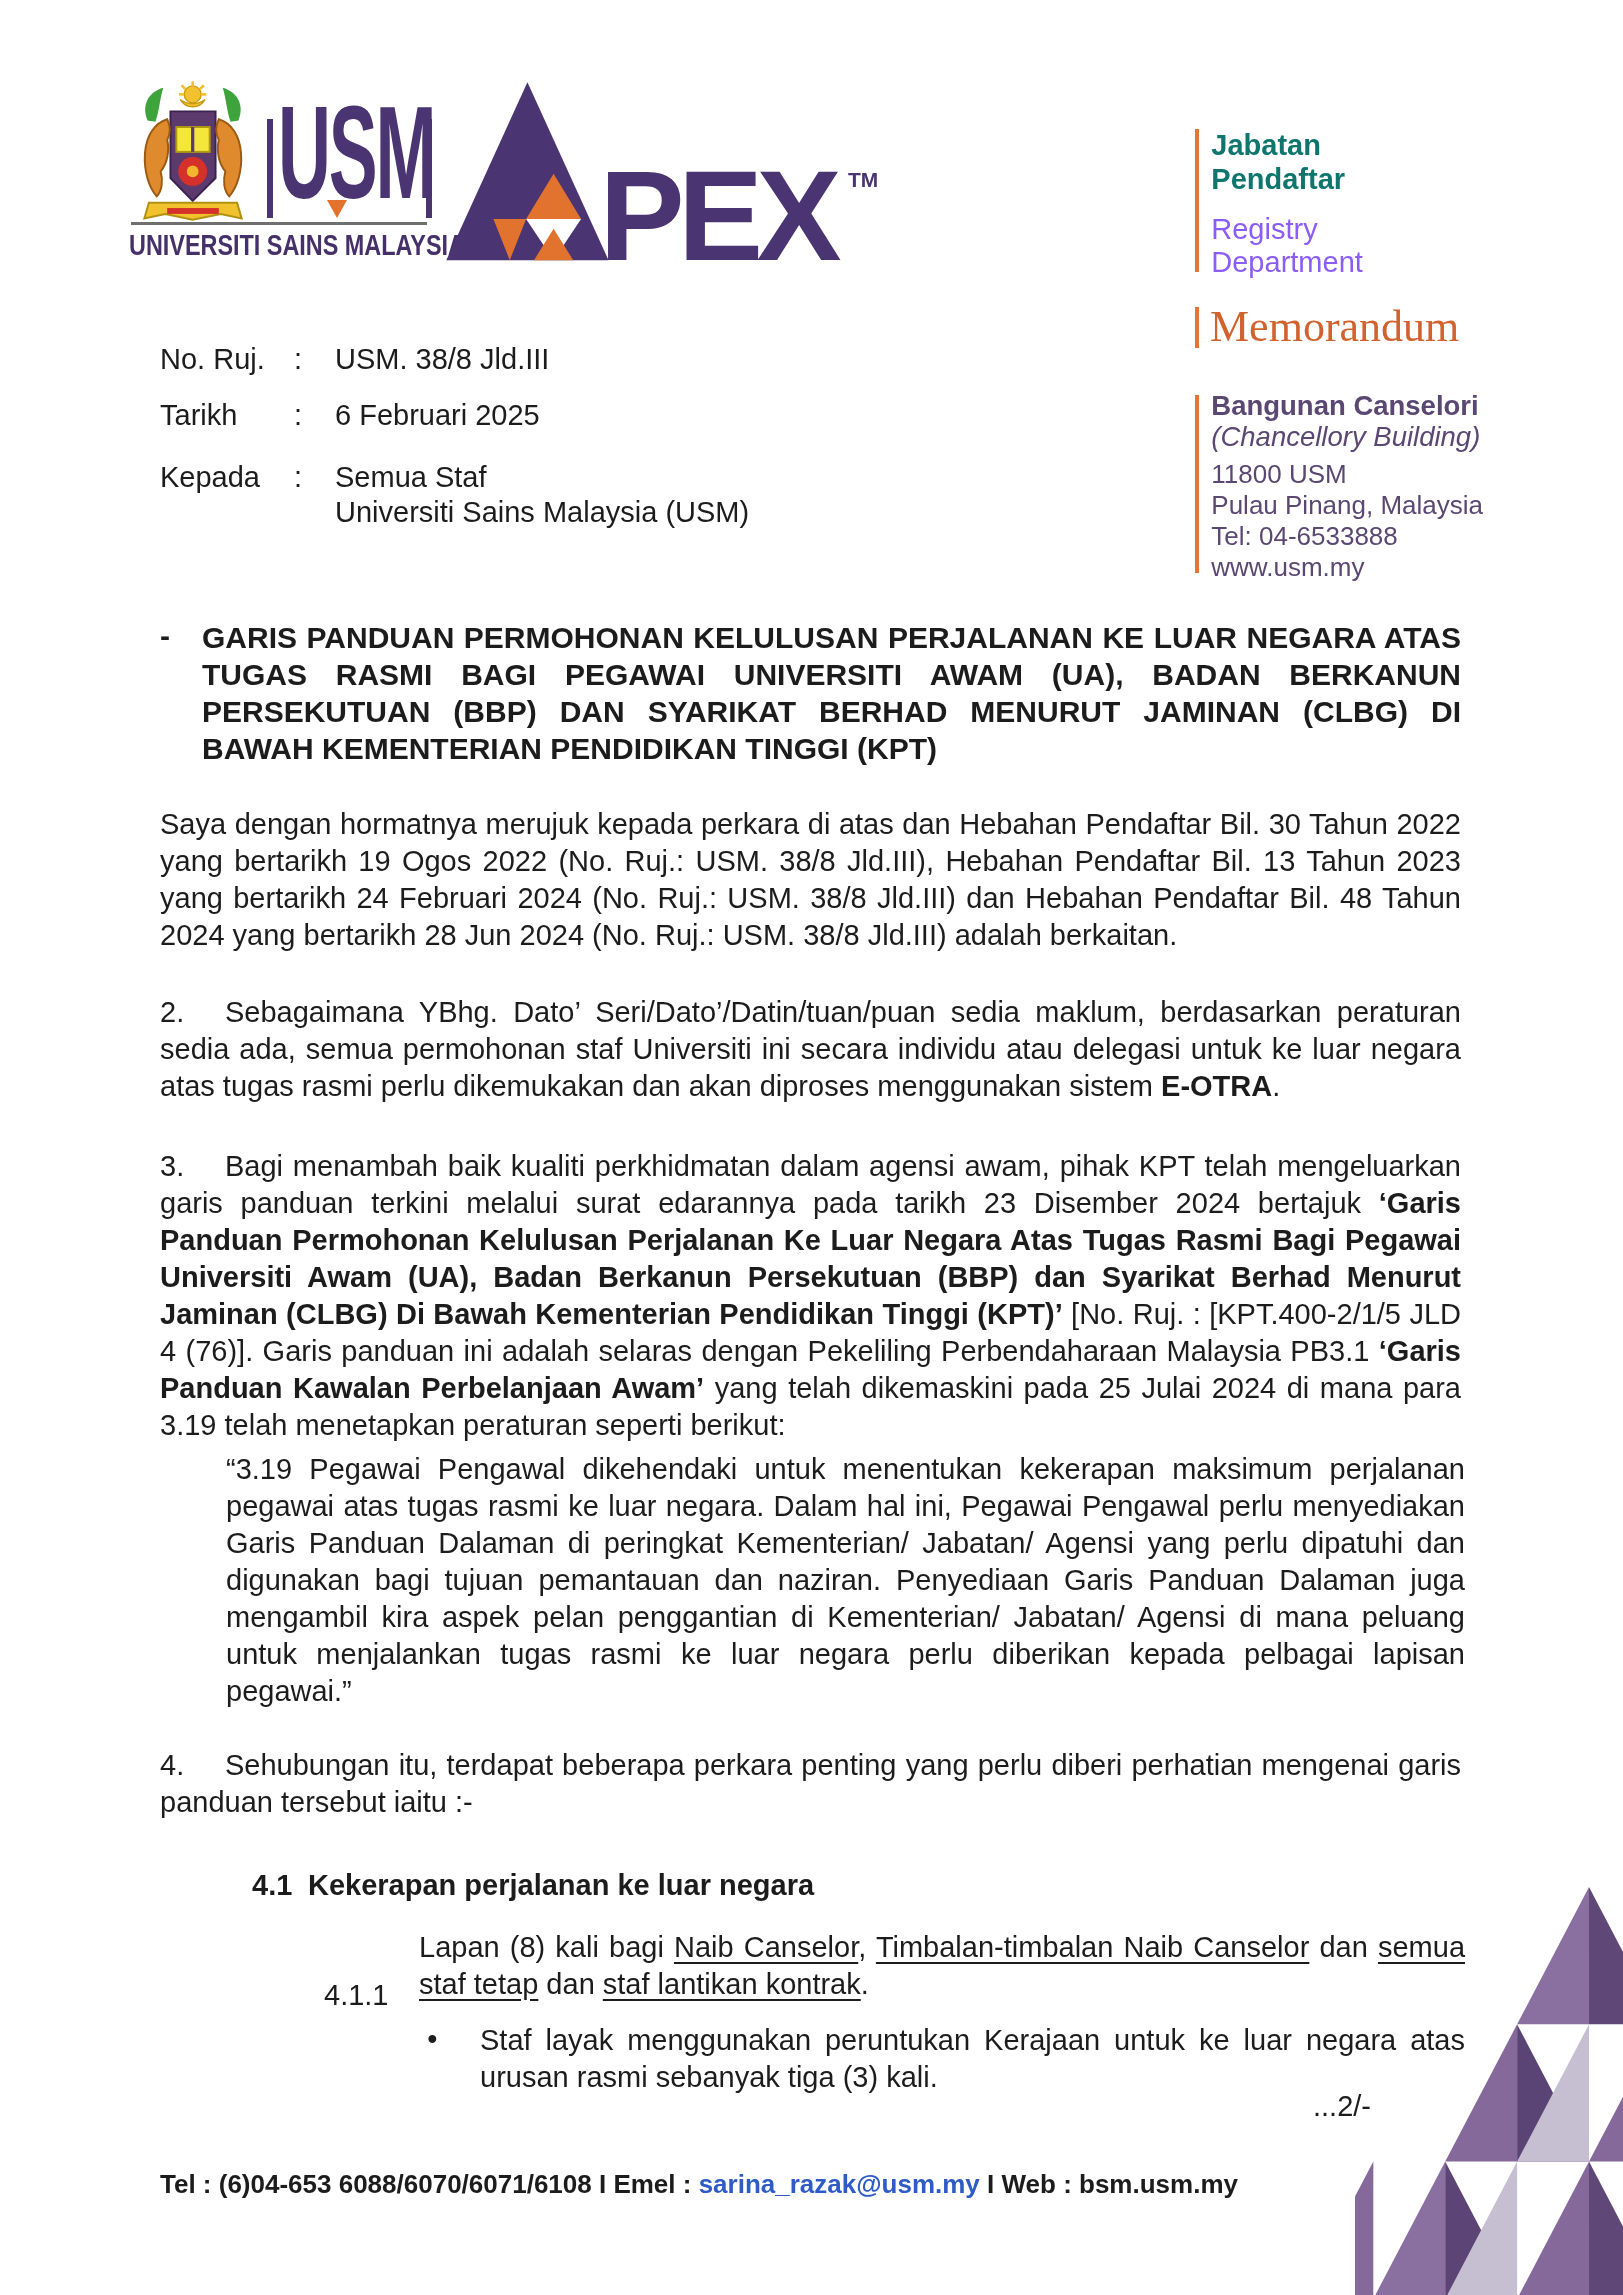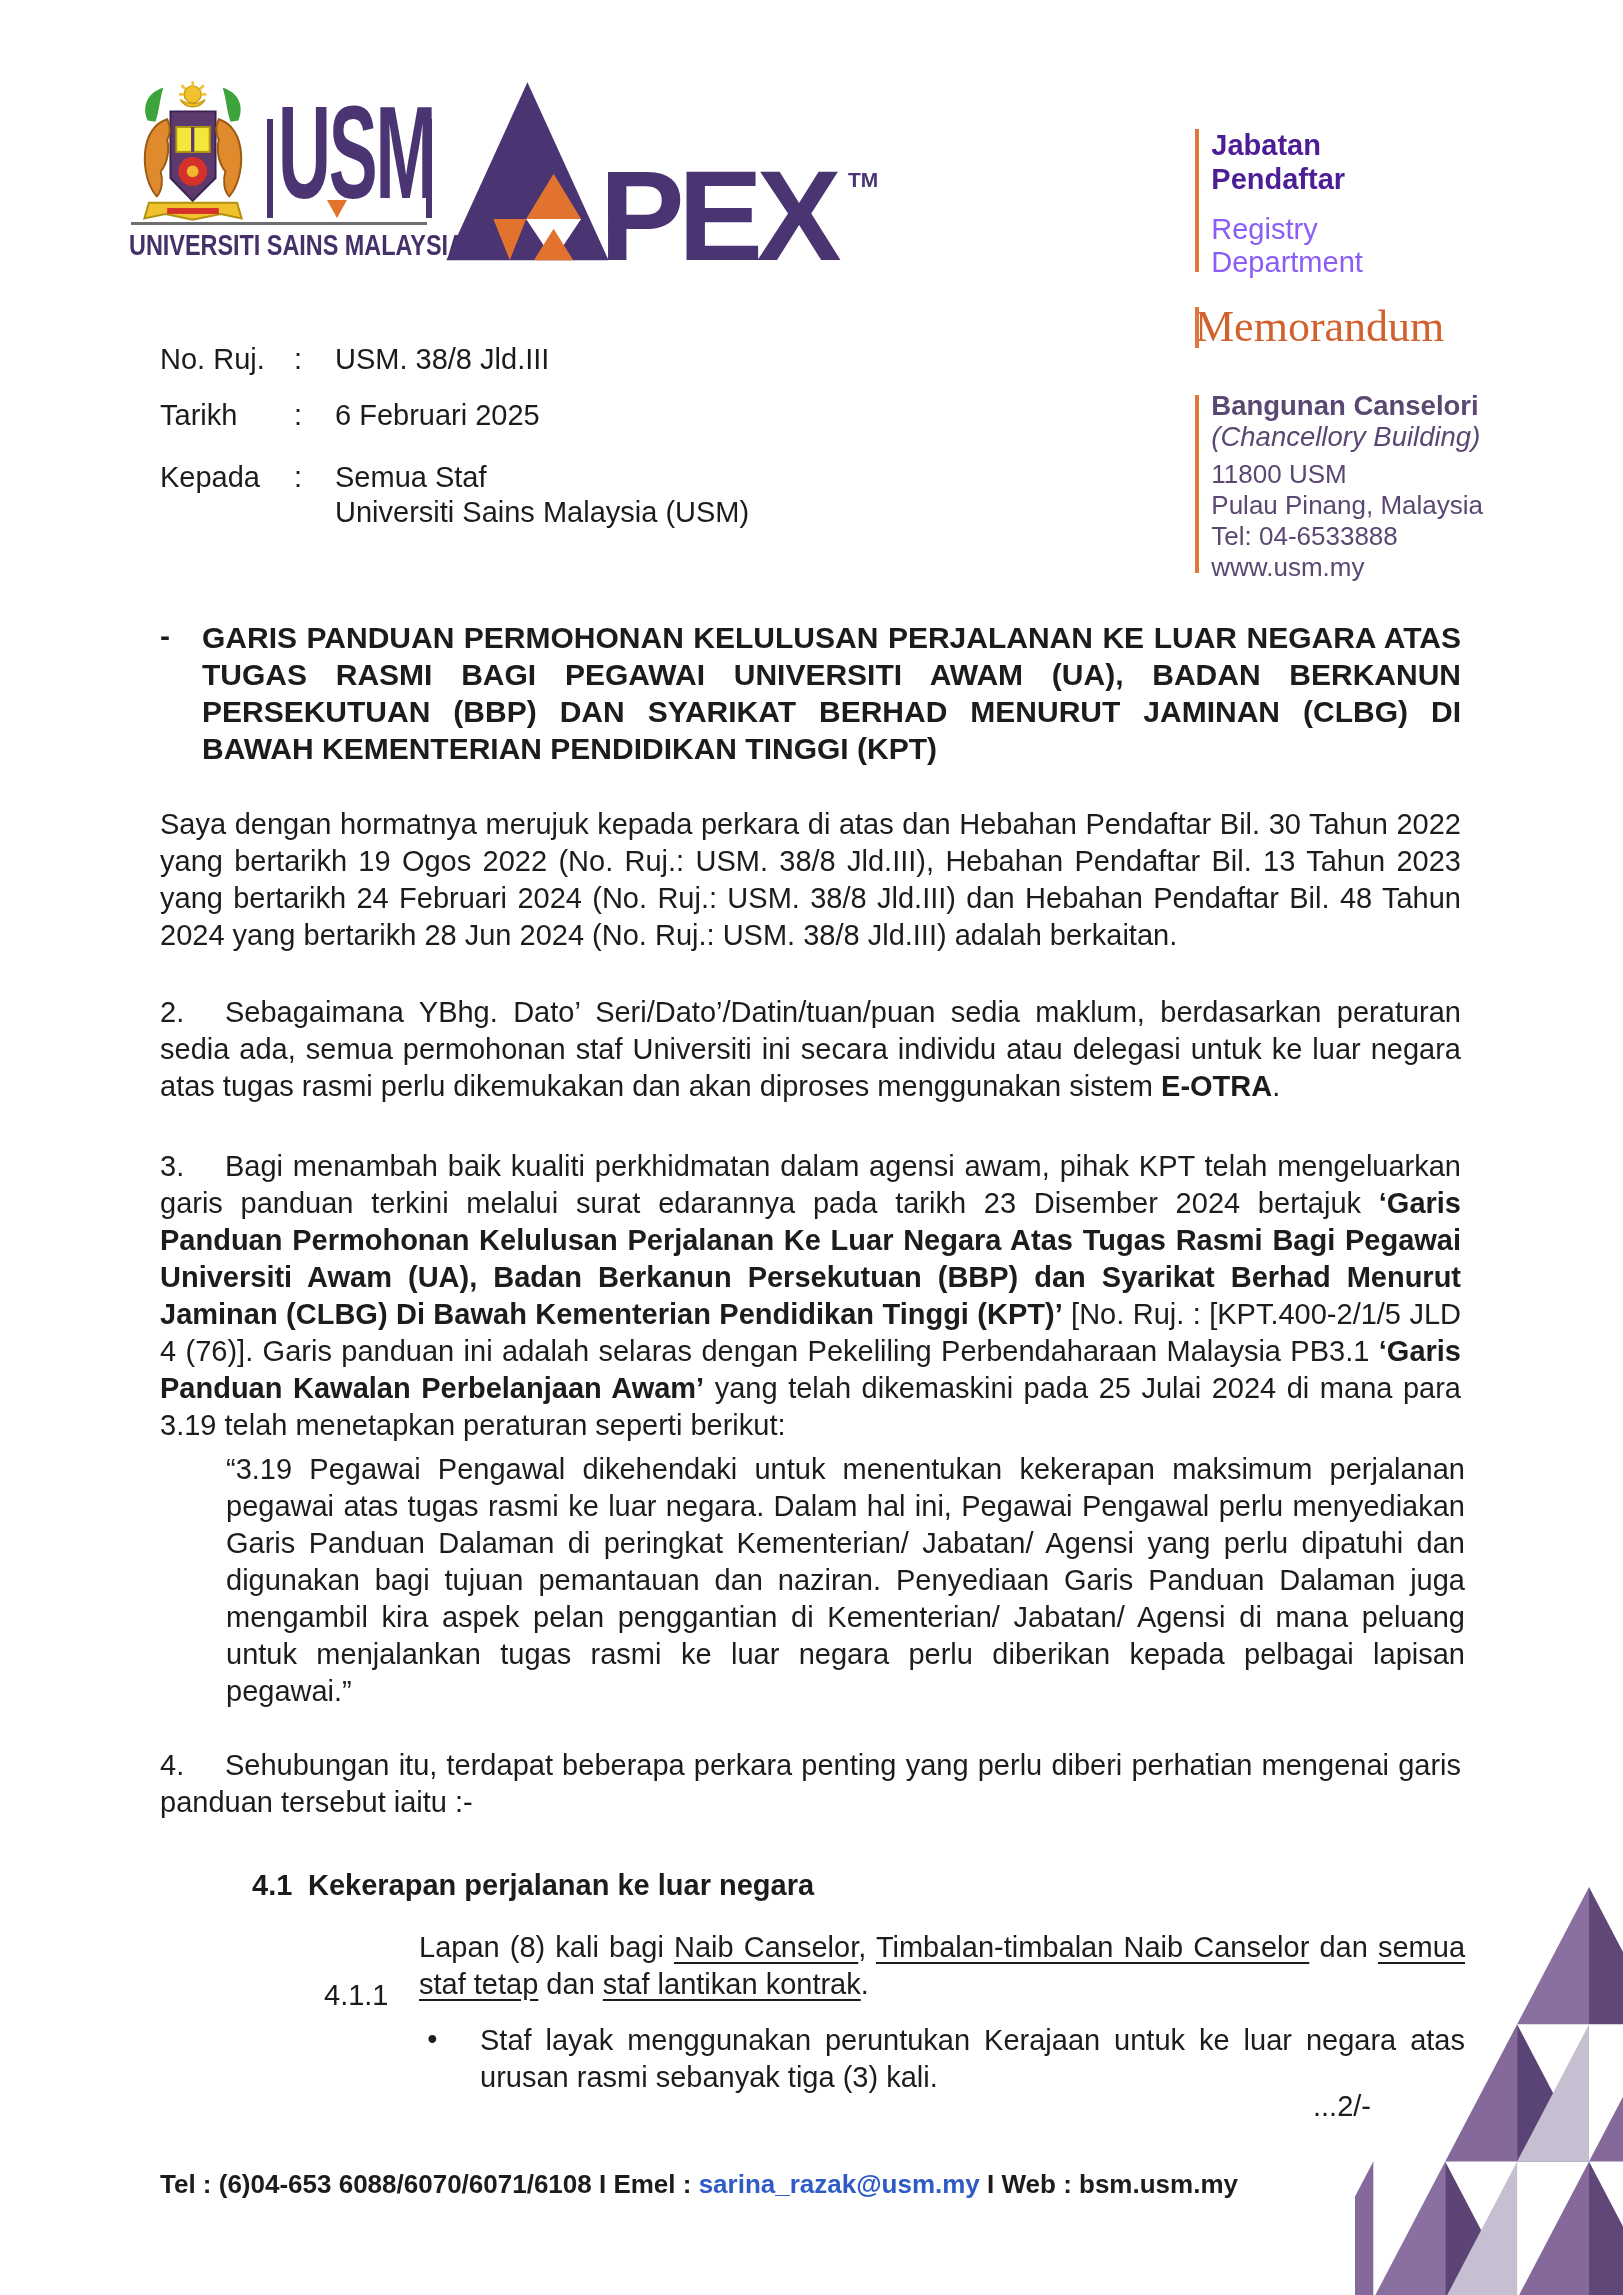--- a/index.html
+++ b/index.html
@@ -23,26 +23,26 @@
   .logo-divider{position:absolute;left:131px;top:222px;width:296px;height:2.6px;background:#6f6f6f;}
   .uni-name{
     position:absolute;left:129px;top:228px;font-size:30px;font-weight:bold;color:#463069;
     transform:scaleX(0.78);transform-origin:left top;white-space:nowrap;letter-spacing:0px;
   }
   .apex-logo{position:absolute;left:428px;top:77px;}
   
   .dept-block{position:absolute;left:1195px;top:128px;}
   .dept-block .vbar{position:absolute;left:0;top:1.3px;width:3.9px;height:143px;background:#e0763a;}
   .dept-block .txt{padding-left:16.3px;}
-  .dept-my{font-size:29px;font-weight:bold;color:#4c1d95;line-height:34px;}
+  .dept-my{font-size:29px;font-weight:bold;color:#0f766e;line-height:34px;}
   .dept-en{font-size:29px;color:#8b5cf6;line-height:33px;}
   .dept-gap{height:17px;}
   .memo-block{position:absolute;left:1195px;top:302px;}
   .memo-block .vbar{position:absolute;left:0;top:5.2px;width:3.9px;height:41px;background:#e0763a;}
-  .memo-title{font-family:"Liberation Serif","DejaVu Serif",serif;
+  .memo-title{padding-left:15px;font-family:"Liberation Serif","DejaVu Serif",serif;
     font-size:44px;color:#d2622d;line-height:50px;}
   .addr-block{position:absolute;left:1195px;top:390px;}
   .addr-block .vbar{position:absolute;left:0;top:5.2px;width:3.9px;height:178px;background:#e0763a;}
   .addr-block .txt{padding-left:16.3px;color:#5a4873;}
   .addr-b{font-size:27.5px;font-weight:bold;line-height:31px;}
   .addr-i{font-size:27.5px;font-style:italic;line-height:31px;}
   .addr-r{font-size:26px;line-height:31px;}
   .addr-sp{height:6.5px;}
   
   .meta-row{position:absolute;left:160px;font-size:29px;line-height:35px;display:flex;}

